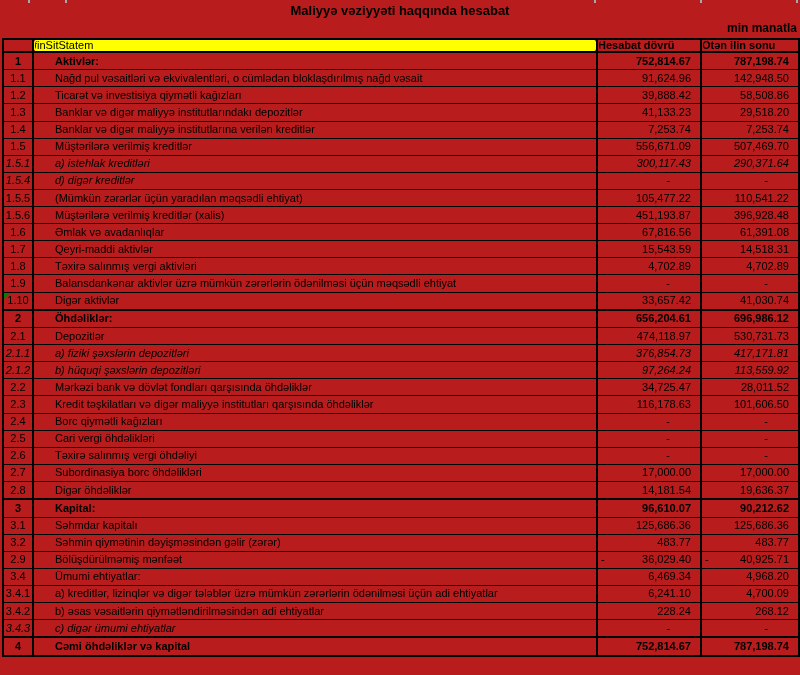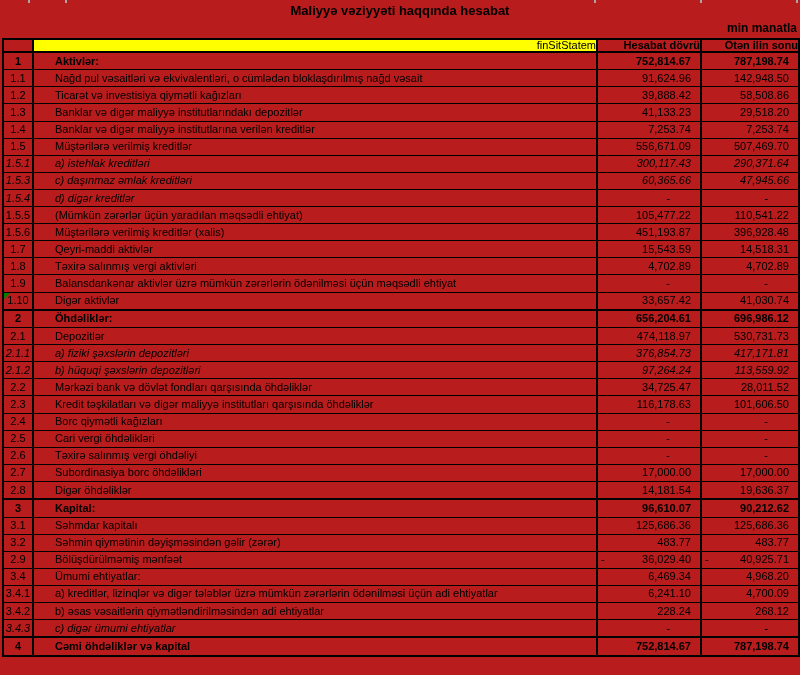--- a/index.html
+++ b/index.html
@@ -21,21 +21,21 @@
     position:absolute; top:38px; left:2px; width:796px; height:619px;
     border-collapse:collapse; table-layout:fixed;
     font-size:11px; line-height:1;
   }
   table.fin { border:2px solid #000; }
   .fin th, .fin td {
     border-top:1px solid #000; border-bottom:1px solid #000;
     border-left:2px solid #000; border-right:2px solid #000;
     padding:0; overflow:hidden; white-space:nowrap; vertical-align:middle;
   }
-  .fin thead th { border-bottom:2px solid #000; font-weight:bold; text-align:right; }
+  .fin thead th { border-bottom:2px solid #000; font-weight:bold; text-align:left;border-radius:6px; }
   .fin thead th.th-name { background:var(--header-fill,#FFFF00); font-weight:normal; }
 
   td.num  { text-align:center; position:relative; }
   td.desc { text-align:left; padding-left:21px; }
   td.val  { text-align:right; padding-right:9px; }
   td.val.dash { padding-right:30px; }
   td.val.negcell { padding-left:3px; }
   td.val.negcell .minus { float:left; }
 
   tr.bold td   { font-weight:bold; }
@@ -114,42 +114,42 @@
           <td class="val">556,671.09</td>
           <td class="val">507,469.70</td>
         </tr>
         <tr class="italic">
           <td class="num">1.5.1</td>
           <td class="desc">a) istehlak kreditləri</td>
           <td class="val">300,117.43</td>
           <td class="val">290,371.64</td>
         </tr>
         <tr class="italic">
-          <td class="num">1.5.3</td>
-          <td class="desc">c) daşınmaz əmlak kreditləri</td>
-          <td class="val">60,365.66</td>
-          <td class="val">47,945.66</td>
-        </tr>
-        <tr class="italic">
           <td class="num">1.5.4</td>
           <td class="desc">d) digər kreditlər</td>
           <td class="val dash">-</td>
           <td class="val dash">-</td>
         </tr>
         <tr>
           <td class="num">1.5.5</td>
           <td class="desc">(Mümkün zərərlər üçün yaradılan məqsədli ehtiyat)</td>
           <td class="val">105,477.22</td>
           <td class="val">110,541.22</td>
         </tr>
         <tr>
           <td class="num">1.5.6</td>
           <td class="desc">Müştərilərə verilmiş kreditlər (xalis)</td>
           <td class="val">451,193.87</td>
           <td class="val">396,928.48</td>
+        </tr>
+        <tr>
+          <td class="num">1.6</td>
+          <td class="desc">Əmlak və avadanlıqlar</td>
+          <td class="val">67,816.56</td>
+          <td class="val">61,391.08</td>
         </tr>
         <tr>
           <td class="num">1.7</td>
           <td class="desc">Qeyri-maddi aktivlər</td>
           <td class="val">15,543.59</td>
           <td class="val">14,518.31</td>
         </tr>
         <tr>
           <td class="num">1.8</td>
           <td class="desc">Təxirə salınmış vergi aktivləri</td>

